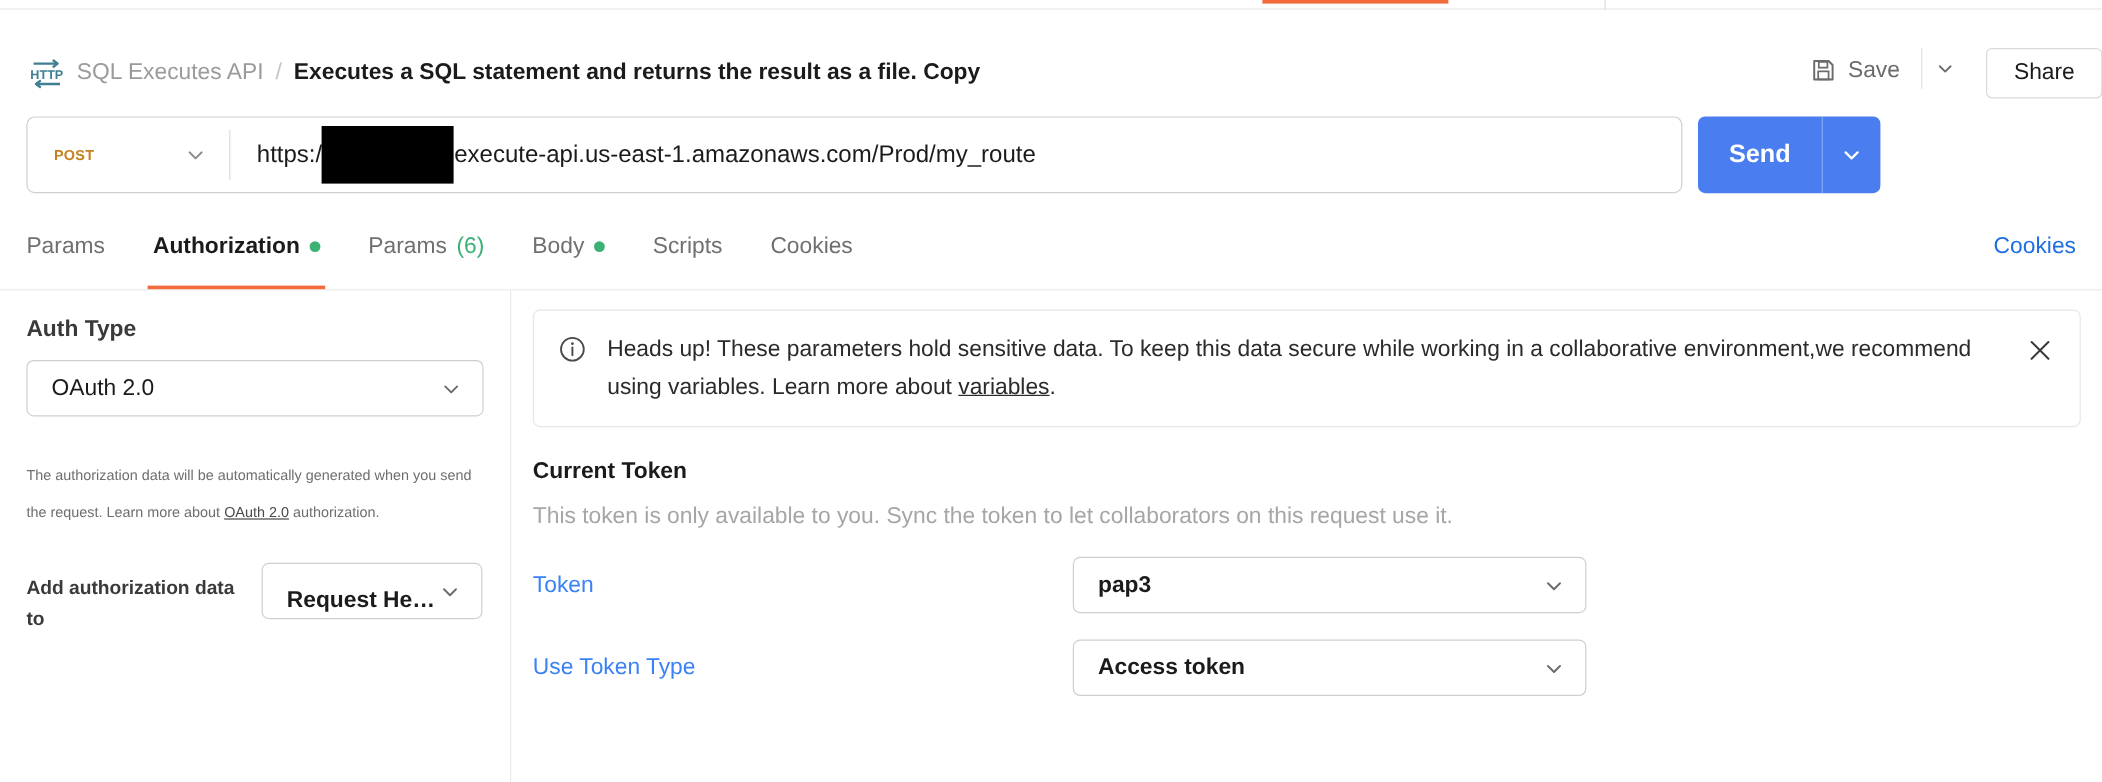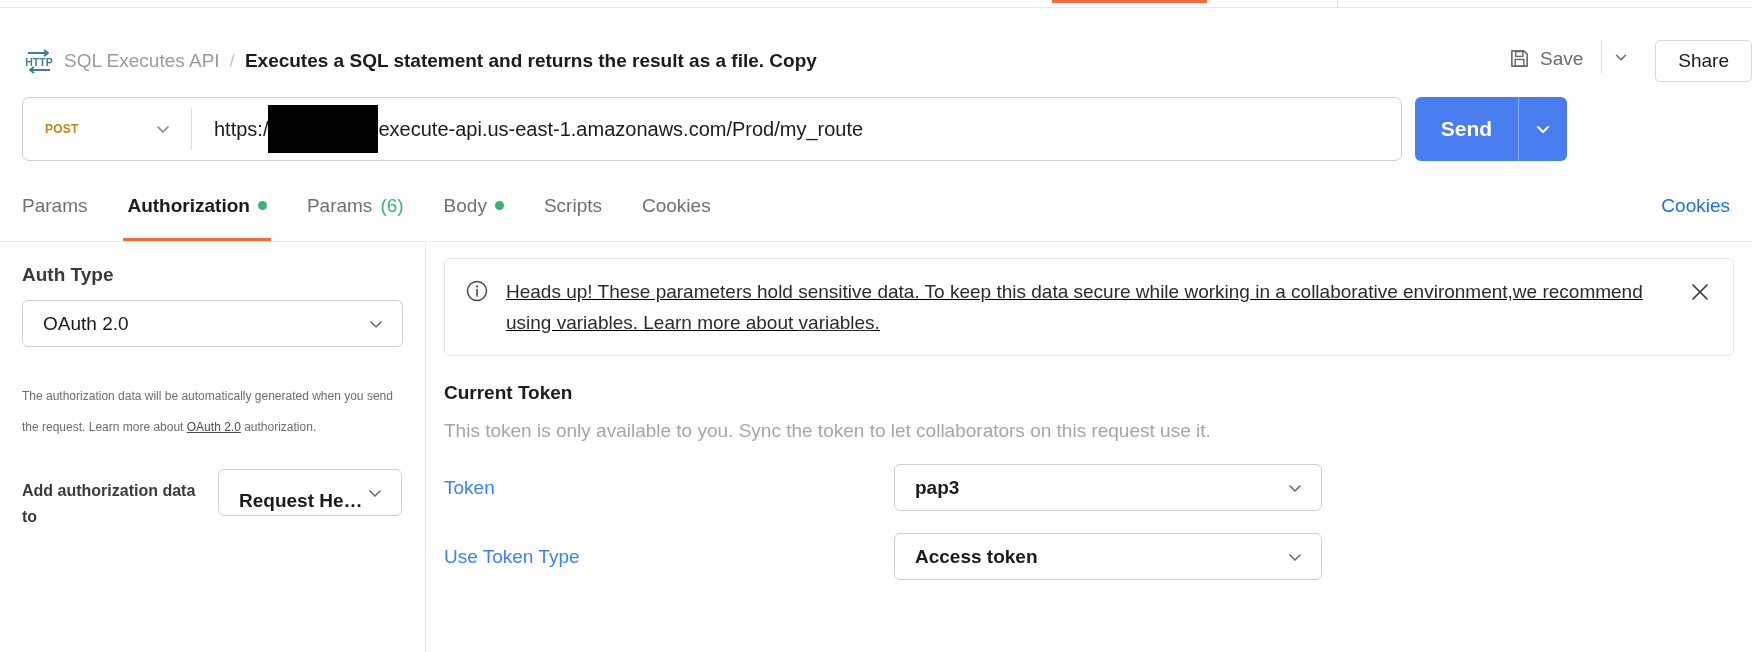--- a/index.html
+++ b/index.html
@@ -188,21 +188,21 @@
   }
 
   .right-pane {
     flex: 1; padding: 16px 18px 0 18px; min-width: 0;
   }
 
   
   .info-banner {
     border: 1px solid #e6e6e6; border-radius: 6px; background: #fff;
     padding: 17px 20px 17px 20px;
-    display: flex; align-items: flex-start; gap: 17px; text-decoration: underline;
+    display: flex; align-items: flex-start; gap: 17px;
   }
   .info-icon { flex: none; margin-top: 3px; }
   .info-text {
     flex: 1; font-size: 19px; color: #2b2b2b; line-height: 31px;
   }
   .banner-link {
     color: #2b2b2b; text-decoration: underline; cursor: pointer;
   }
   .banner-close {
     flex: none; cursor: pointer; margin-top: 3px; margin-left: 10px;

